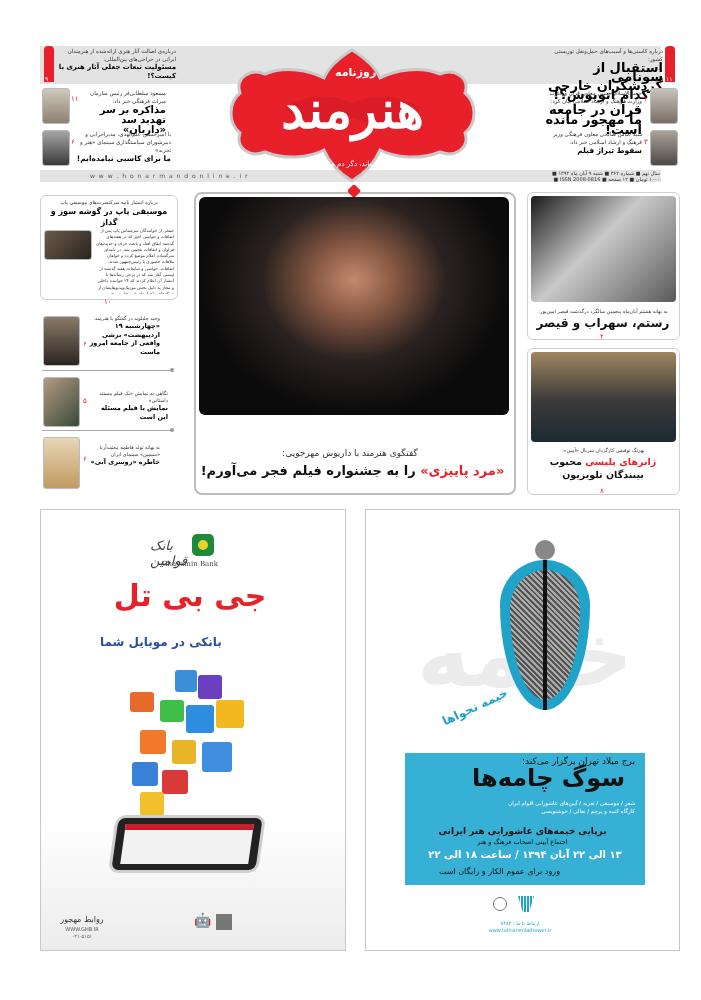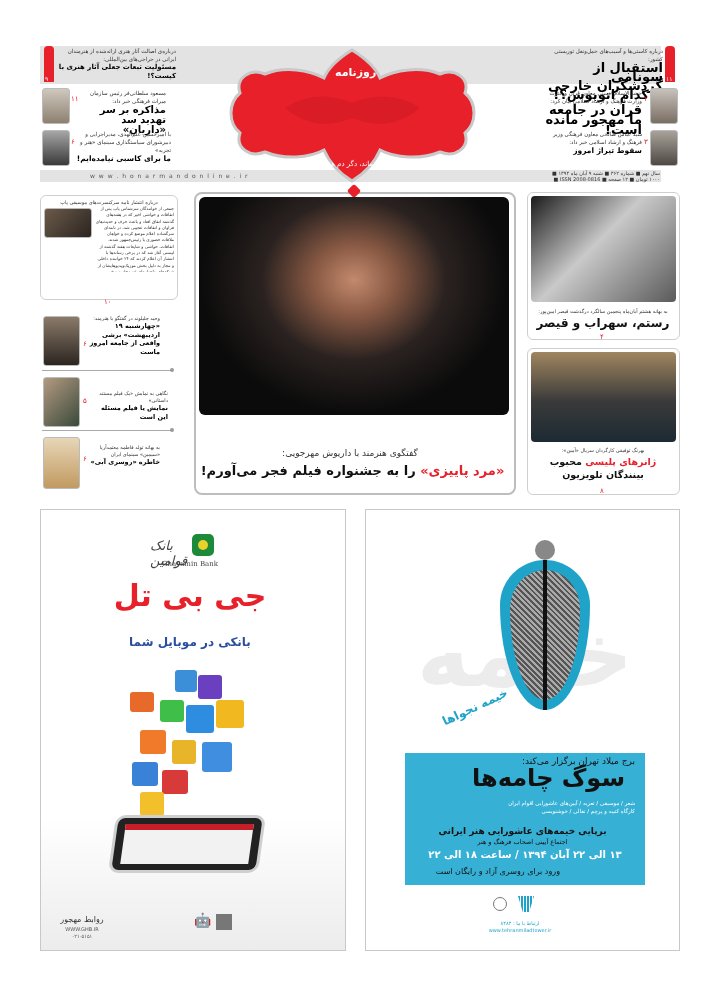--- a/index.html
+++ b/index.html
@@ -27,20 +27,21 @@
   <div>سال نهم ■ شماره ۳۶۲ ■ شنبه ۹ آبان ماه ۱۳۹۴ ■</div>
   <div>۱۰۰۰ تومان ■ ۱۲ صفحه ■ ISSN 2008-0816 ■</div>
 </div>
 
 <div class="abs" style="left:225px;top:48px;width:255px;height:135px;">
   <svg width="255" height="135" viewBox="0 0 255 135">
     <path d="M127 2 C140 10 150 18 155 30 C170 22 195 18 215 26 C230 20 245 30 240 45 C252 55 252 75 240 85 C245 100 230 110 215 104 C195 112 170 110 155 102 C150 114 140 125 127 133 C114 125 104 114 99 102 C84 110 60 112 40 104 C25 110 10 100 15 85 C3 75 3 55 15 45 C10 30 25 20 40 26 C60 18 84 22 99 30 C104 18 114 10 127 2 Z" fill="#e8202a" stroke="#c9c9c9" stroke-width="3"></path>
     <path d="M60 60 Q90 40 127 55 Q165 40 195 60 Q165 85 127 70 Q90 85 60 60 Z" fill="#d11a24" opacity="0.6"></path>
   </svg>
   <div class="abs" style="left:110px;top:18px;width:40px;text-align:center;color:#fff;font-size:11px;font-weight:bold">روزنامه</div>
+  <div class="abs" style="left:20px;top:30px;width:215px;text-align:center;color:#fff;font-size:52px;font-weight:bold;font-family:'DejaVu Serif',serif;line-height:64px">هنرمند</div>
   <div class="abs" style="left:70px;top:112px;width:120px;text-align:center;color:#fff;font-size:7px">سپیده که نماند، دگر دم هنر نیست</div>
 </div>
 
 <div class="abs redtab" style="left:44px;top:46px;width:10px;height:36px;border-radius:4px 4px 0 0"></div>
 <div class="abs pg" style="left:45px;top:75px;color:#fff;font-size:6px">۹</div>
 <div class="abs rtl" style="left:56px;top:47px;width:120px">
   <div class="small" style="font-size:5.5px;line-height:8px">درباره‌ی اصالت آثار هنری ارائه‌شده از هنرمندان ایرانی در حراجی‌های بین‌المللی:</div>
   <div class="bold" style="font-size:7px;line-height:9px">مسئولیت تبعات جعلی آثار هنری با کیست؟!</div>
 </div>
 
@@ -69,25 +70,26 @@
 <div class="abs pg" style="left:644px;top:95px">۲</div>
 <div class="abs rtl" style="left:545px;top:89px;width:97px">
   <div class="small" style="font-size:5.5px;line-height:8px">حجت‌الاسلام حسنی معاون قرآن و عترت وزارت فرهنگ و ارشاد اسلامی بیان کرد:</div>
   <div class="bold" style="font-size:13px;line-height:10px">قرآن در جامعه ما مهجور مانده است!</div>
 </div>
 
 <div class="abs photo" style="left:650px;top:130px;width:28px;height:36px;background:linear-gradient(#a8a29a,#4e4944)"></div>
 <div class="abs pg" style="left:644px;top:138px">۳</div>
 <div class="abs rtl" style="left:545px;top:130px;width:97px">
   <div class="small" style="font-size:5.5px;line-height:8px">سید عباس صالحی معاون فرهنگی وزیر فرهنگ و ارشاد اسلامی خبر داد:</div>
-  <div class="bold" style="font-size:7.5px;line-height:10px">سقوط تیراژ امروز</div>
+  <div class="bold" style="font-size:7.5px;line-height:10px">سقوط تیراژ فیلم</div>
 </div>
 
 <div class="abs card" style="left:40px;top:195px;width:138px;height:105px;padding:3px">
   <div class="small rtl" style="font-size:5px;line-height:7px;text-align:center">درباره انتشار نامه سرکنسرت‌های موسیقی پاپ</div>
+  <div class="bold rtl" style="font-size:8px;line-height:11px;text-align:center">موسیقی پاپ در گوشه سوز و گداز</div>
   <div class="photo" style="float:left;width:48px;height:30px;margin:2px 3px 0 0;background:linear-gradient(135deg,#6c5a4a,#2a2420)"></div>
   <div class="rtl" style="font-size:4.3px;line-height:6.3px;color:#333;height:66px;overflow:hidden">جمعی از خوانندگان سرشناس پاپ پس از اتفاقات و حواشی اخیر که در هفته‌های گذشته اتفاق افتاد و باعث حرف و حدیث‌های فراوان و اتفاقات عجیبی شد، در نامه‌ای سرگشاده اعلام موضع کرده و خواهان ملاقات حضوری با رئیس‌جمهور شدند. اتفاقات، حواشی و شایعات هفته گذشته از لیستی آغاز شد که در برخی رسانه‌ها با انتشار آن اعلام کردند که ۲۴ خواننده داخلی و مجاز به دلیل بخش موزیک‌ویدیوهایشان از شبکه‌های ماهواره‌ای غیرمجاز و برخی سایت‌های غیرقانونی خارج از کشور ممنوع‌الکار هستند...</div>
 </div>
 <div class="abs pg" style="left:104px;top:298px">۱۰</div>
 
 <div class="abs photo" style="left:43px;top:316px;width:37px;height:50px;background:linear-gradient(#8a7a6a,#2c2520)"></div>
 <div class="abs pg" style="left:83px;top:340px">۶</div>
 <div class="abs rtl" style="left:88px;top:315px;width:72px">
   <div class="small" style="font-size:5px;line-height:7px">وحید جلیلوند در گفتگو با هنرمند:</div>
   <div class="bold" style="font-size:6.5px;line-height:8.5px">«چهارشنبه ۱۹ اردیبهشت» برشی واقعی از جامعه امروز ماست</div>
@@ -135,21 +137,21 @@
 </div>
 <div class="abs pg" style="left:600px;top:487px">۸</div>
 
 <div class="abs" style="left:40px;top:509px;width:306px;height:442px;border:1px solid #c8c8c8;background:linear-gradient(#fff 70%,#ececec)"></div>
 <div class="abs" style="left:192px;top:534px;width:22px;height:22px;background:#1d8a3a;border-radius:5px">
   <div style="position:absolute;left:6px;top:6px;width:10px;height:10px;border-radius:50%;background:#e8d32a"></div>
 </div>
 <div class="abs" style="left:150px;top:538px;width:40px;font-size:13px;color:#444;font-style:italic">بانک قوامین</div>
 <div class="abs" style="left:140px;top:560px;width:100px;text-align:center;font-family:'DejaVu Serif',serif;font-size:7px;color:#444">Ghavamin Bank</div>
 <div class="abs" style="left:95px;top:578px;width:190px;text-align:center;font-size:30px;font-weight:bold;color:#e8202a;direction:rtl">جی بی تل</div>
-<div class="abs" style="left:100px;top:635px;width:180px;text-align:center;font-size:12px;font-weight:bold;color:#2b4fa0;direction:rtl">بانکی در موبایل شما</div>
+<div class="abs" style="left:100px;top:635px;width:180px;text-align:left;font-size:12px;font-weight:bold;color:#2b4fa0;direction:rtl">بانکی در موبایل شما</div>
 
 <div class="abs" style="left:110px;top:670px;width:160px;height:150px">
   <div style="position:absolute;left:65px;top:0;width:22px;height:22px;background:#3a8fd8;border-radius:3px"></div>
   <div style="position:absolute;left:88px;top:5px;width:24px;height:24px;background:#6a3fc0;border-radius:3px"></div>
   <div style="position:absolute;left:20px;top:22px;width:24px;height:20px;background:#e86a2a;border-radius:3px"></div>
   <div style="position:absolute;left:50px;top:30px;width:24px;height:22px;background:#3fbf4a;border-radius:3px"></div>
   <div style="position:absolute;left:76px;top:35px;width:28px;height:28px;background:#2e8de0;border-radius:3px"></div>
   <div style="position:absolute;left:106px;top:30px;width:28px;height:28px;background:#f2b81f;border-radius:3px"></div>
   <div style="position:absolute;left:30px;top:60px;width:26px;height:24px;background:#f07a2a;border-radius:3px"></div>
   <div style="position:absolute;left:62px;top:70px;width:24px;height:24px;background:#e8b42a;border-radius:3px"></div>
@@ -182,18 +184,18 @@
 <div class="abs" style="left:435px;top:700px;width:80px;font-size:12px;font-weight:bold;color:#1fa3c9;direction:rtl;text-align:center;transform:rotate(-25deg)">خیمه نجواها</div>
 
 <div class="abs" style="left:405px;top:753px;width:240px;height:132px;background:#36b0d4"></div>
 <div class="abs rtl" style="left:410px;top:756px;width:225px;font-size:9px;color:#111">برج میلاد تهران برگزار می‌کند:</div>
 <div class="abs rtl" style="left:410px;top:764px;width:215px;font-size:24px;font-weight:bold;color:#111">سوگ چامه‌ها</div>
 <div class="abs rtl" style="left:410px;top:800px;width:225px;font-size:5.5px;color:#fff">شعر / موسیقی / تعزیه / آیین‌های عاشورایی اقوام ایران</div>
 <div class="abs rtl" style="left:410px;top:808px;width:225px;font-size:5.5px;color:#fff">کارگاه کتیبه و پرچم / نقالی / خوشنویسی</div>
 <div class="abs rtl" style="left:410px;top:826px;width:225px;text-align:center;font-size:9px;font-weight:bold;color:#111">برپایی خیمه‌های عاشورایی هنر ایرانی</div>
 <div class="abs rtl" style="left:410px;top:838px;width:225px;text-align:center;font-size:6.5px;color:#111">اجتماع آیینی اصحاب فرهنگ و هنر</div>
 <div class="abs rtl" style="left:410px;top:849px;width:230px;text-align:center;font-size:10px;font-weight:bold;color:#fff">۱۳ الی ۲۲ آبان ۱۳۹۴ / ساعت ۱۸ الی ۲۲</div>
-<div class="abs rtl" style="left:410px;top:867px;width:150px;font-size:8px;color:#111;background:#36b0d4">ورود برای روسری آزاد و رایگان است</div>
+<div class="abs rtl" style="left:410px;top:867px;width:150px;font-size:8px;color:#111;background:#36b0d4">ورود برای عموم الکار و رایگان است</div>
 
 <div class="abs" style="left:493px;top:897px;width:14px;height:14px;border:1.5px solid #777;border-radius:50%"></div>
 <div class="abs" style="left:518px;top:896px;width:16px;height:16px;background:repeating-linear-gradient(90deg,#1fa3c9 0 2px,#fff 2px 3px);clip-path:polygon(0 0,100% 0,70% 100%,30% 100%)"></div>
 <div class="abs" style="left:470px;top:920px;width:100px;text-align:center;font-size:5px;color:#1fa3c9">۸۴۸۴ : ارتباط با ما</div>
 <div class="abs" style="left:470px;top:927px;width:100px;text-align:center;font-size:5px;color:#1fa3c9">www.tehranmiladtower.ir</div>
 
 </body></html>

